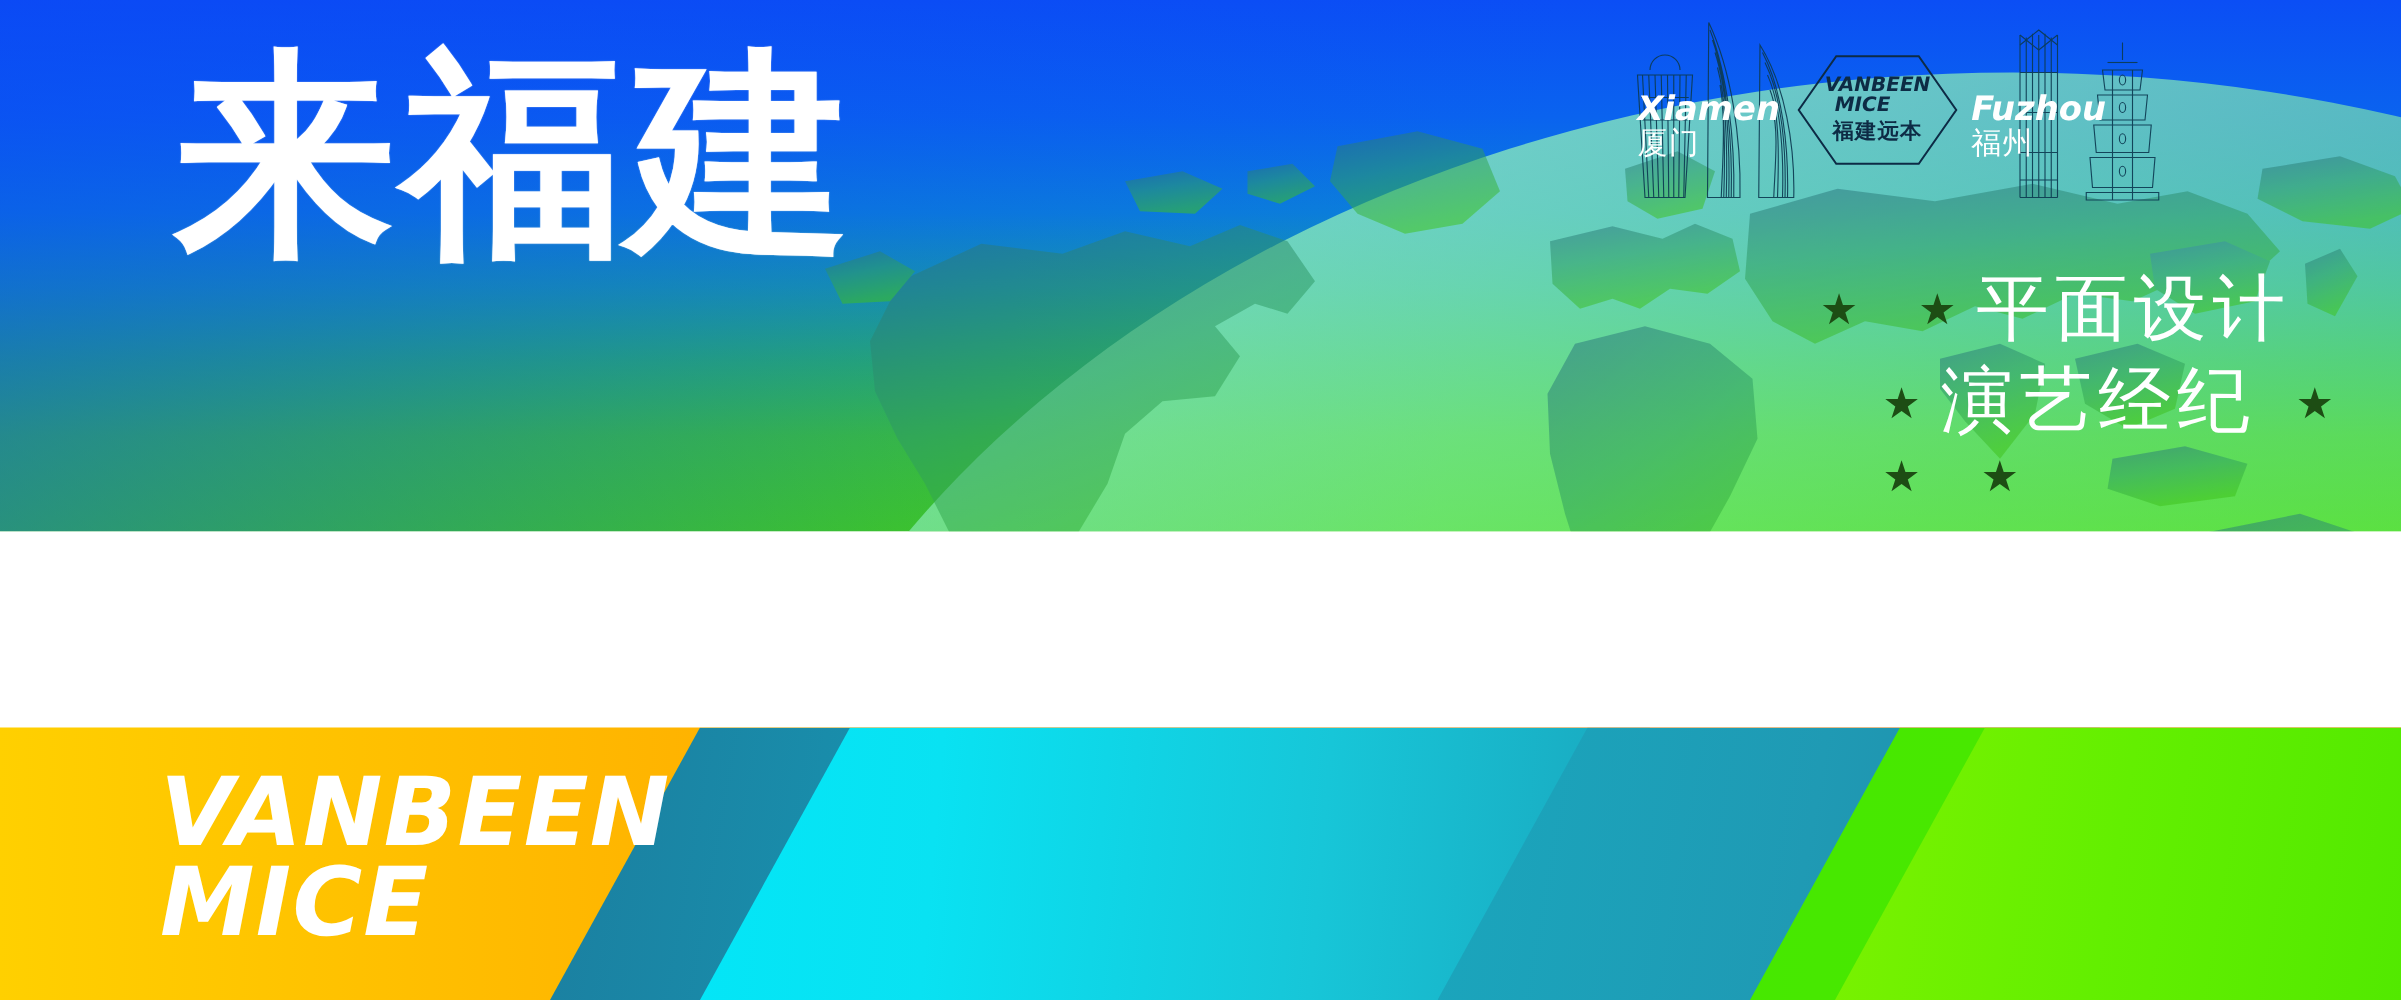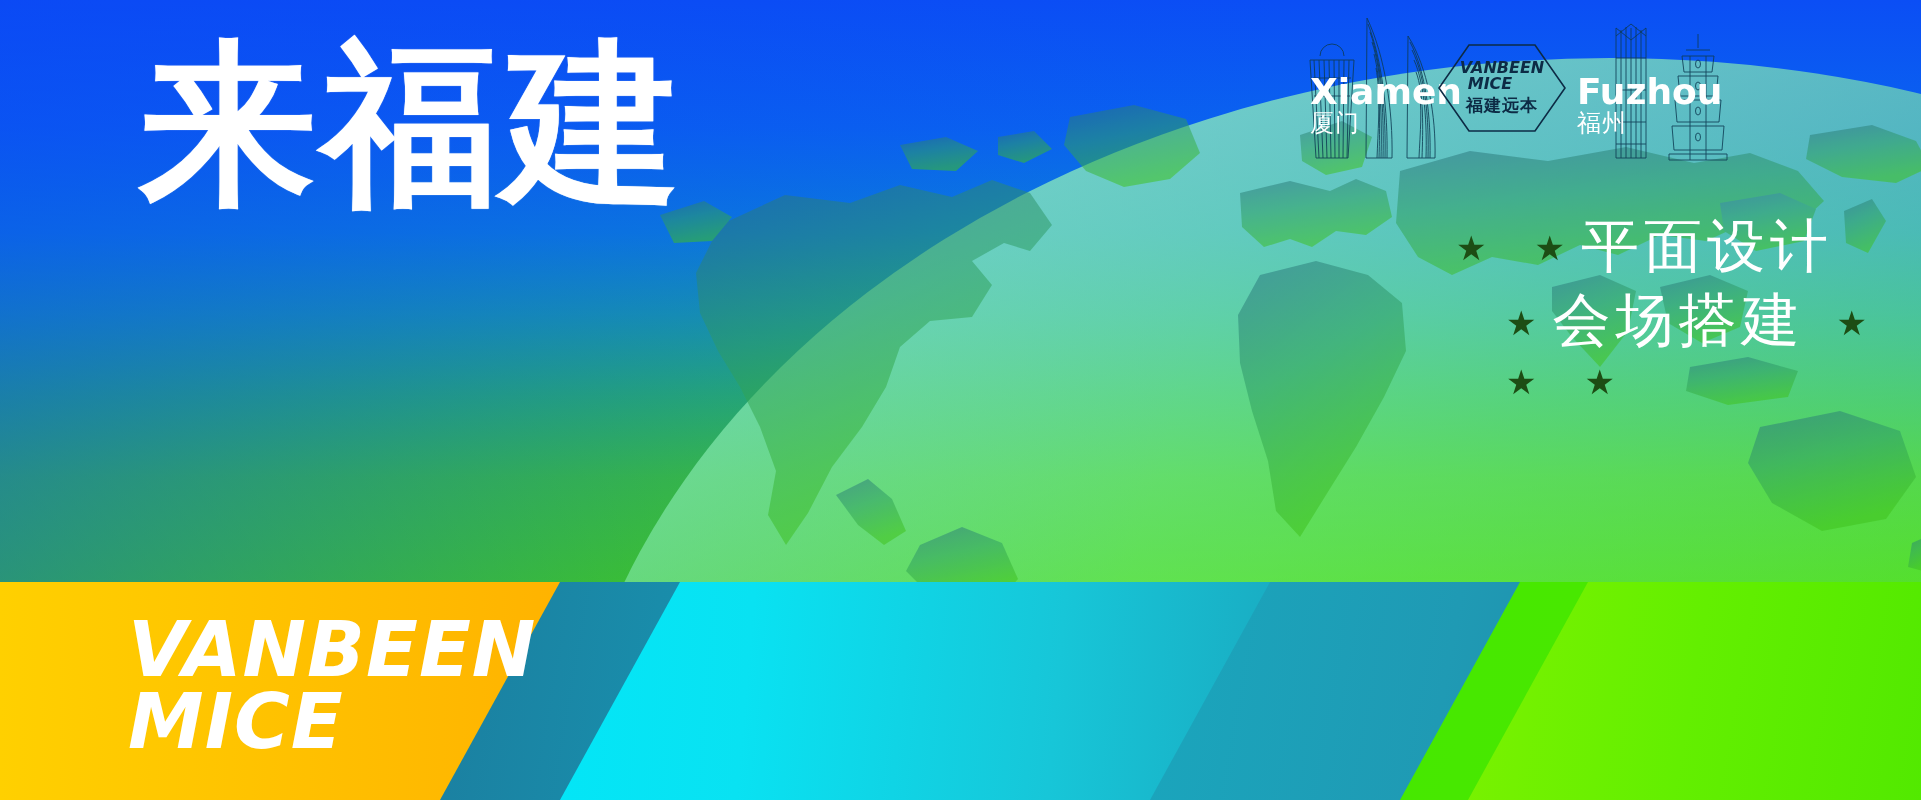--- a/index.html
+++ b/index.html
@@ -8,21 +8,21 @@
   #banner{
     position:relative;
     width:1921px;
     height:800px;
     overflow:hidden;
   }
 
   
   .top-field{
     position:absolute;
-    left:0; top:0; width:1921px; height:582px;
+    left:0; top:0; width:1921px; height:425px;
     background:
       linear-gradient(105deg, rgba(11,70,245,0.55) 0%, rgba(11,70,245,0.0) 62%),
       linear-gradient(180deg,
         #0b4ef5 0%,
         #0a63ef 22%,
         #0b81d9 40%,
         #189fa3 54%,
         #2ab95c 68%,
         #3fcf22 82%,
         #46dd04 100%);
@@ -109,22 +109,23 @@
   }
   .cities .sk{ position:absolute; top:0; left:0; width:460px; height:175px; }
   .cities .sk svg{ width:100%; height:100%; display:block; }
 
   .city-label{
     position:absolute;
     color:#ffffff;
     font-family:"DejaVu Sans","Liberation Sans",sans-serif;
   }
   .city-label .en{
-    font-size:36px;
+    font-size:27px;
     font-weight:900;
+    font-style:italic;
     letter-spacing:0px;
     line-height:1.0;
     display:block;
   }
   .city-label .cn{
     font-size:24px;
     font-weight:400;
     line-height:1.15;
     display:block;
     letter-spacing:1px;
@@ -289,21 +290,21 @@
           <span class="star">★</span>
         </div>
         <div class="svc-item">
           <span class="star">★</span>
           <span class="txt">平面设计</span>
         </div>
       </div>
       <div class="svc-row indent">
         <div class="svc-item">
           <span class="star">★</span>
-          <span class="txt">会场搭建</span>
+          <span class="txt">演艺经纪</span>
         </div>
         <div class="svc-item">
           <span class="star">★</span>
         </div>
       </div>
       <div class="svc-row indent">
         <div class="svc-item">
           <span class="star">★</span>
         </div>
         <div class="svc-item">

